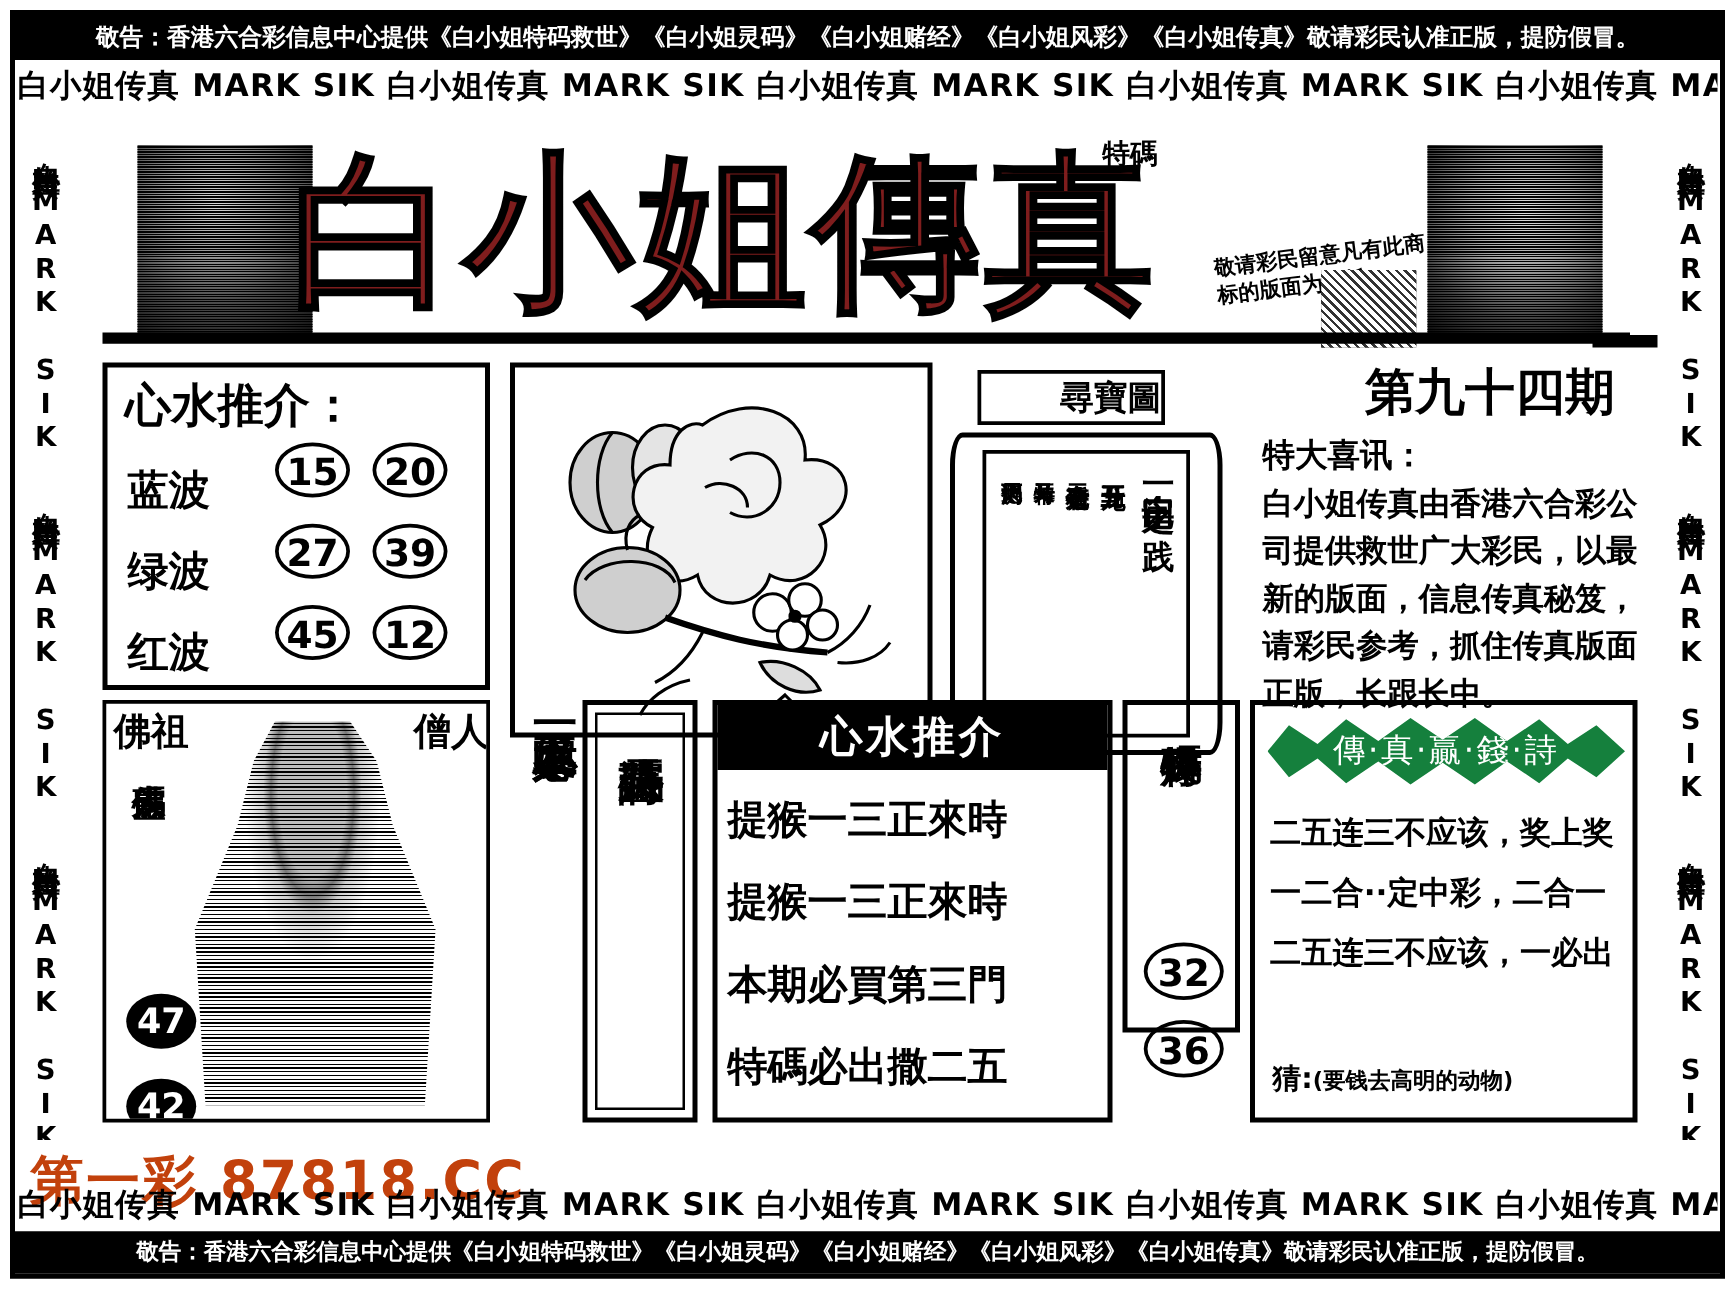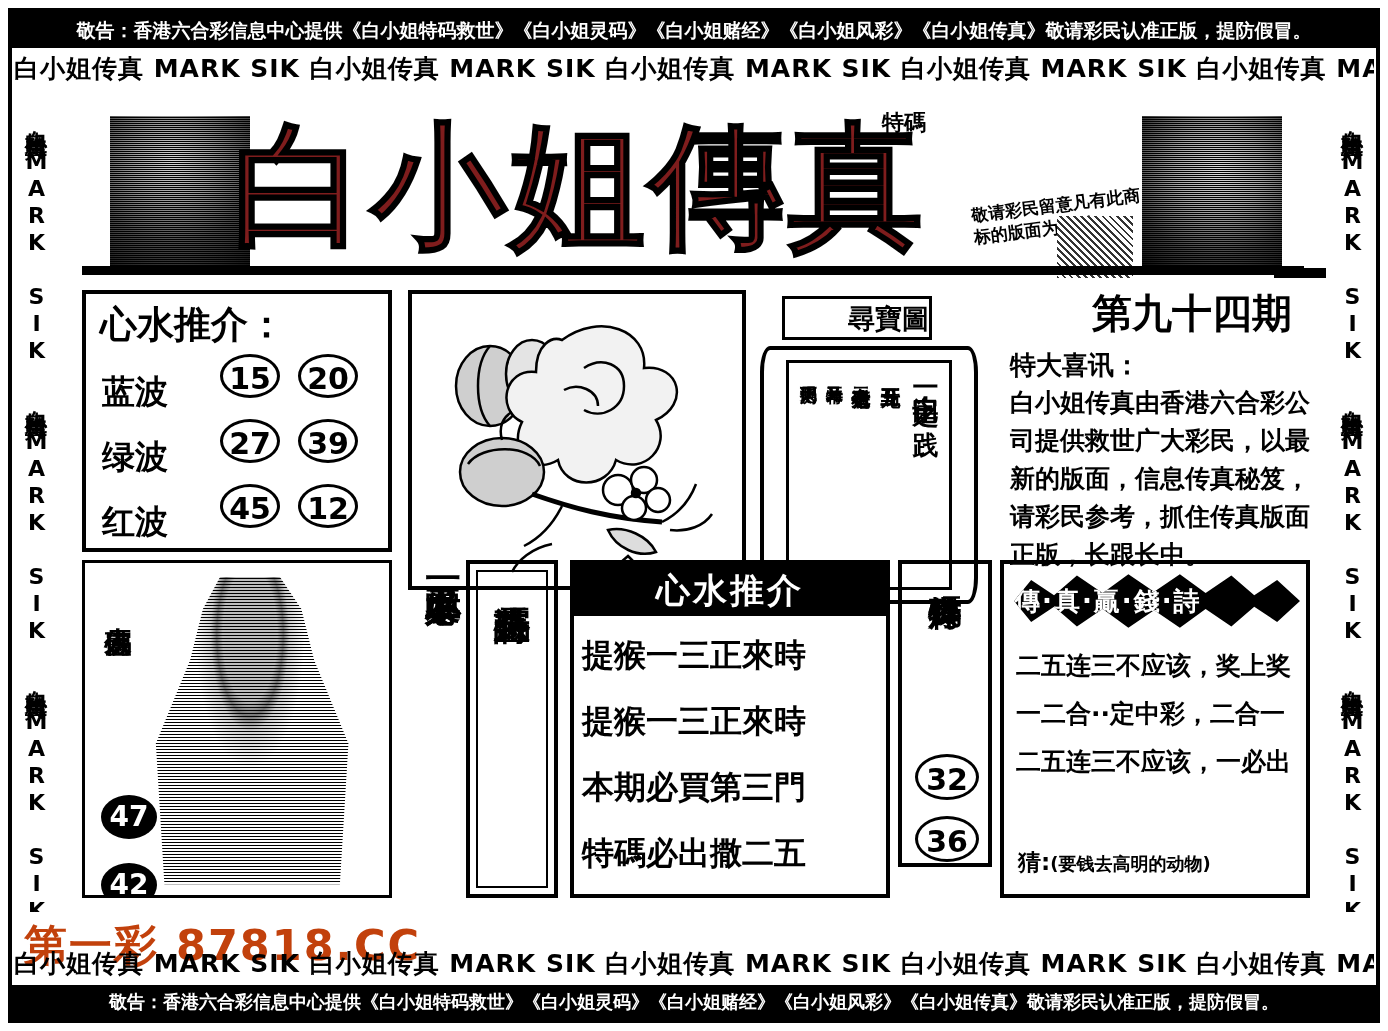--- a/index.html
+++ b/index.html
@@ -248,21 +248,21 @@
   .poem-body{
     position:absolute;left:8px;top:58px;width:300px;height:270px;
   }
   .poem-line{
     font-size:32px;font-weight:bold;line-height:66px;
     display:flex;justify-content:space-between;
     white-space:nowrap;
   }
   
   .temabox{
-    position:absolute;left:838px;top:452px;width:94px;height:307px;
+    position:absolute;left:838px;top:452px;width:94px;height:266px;
     border:4px solid #000;box-sizing:border-box;
   }
   .tema-vtitle{
     position:absolute;left:50%;transform:translateX(-50%);top:6px;
     font-size:33px;font-weight:bold;line-height:40px;
     writing-mode:vertical-rl;text-orientation:upright;height:176px;
   }
   .tema-ball{
     position:absolute;left:13px;width:64px;height:46px;border:3px solid #000;border-radius:50%;
     font-size:30px;font-weight:bold;text-align:center;line-height:46px;box-sizing:border-box;
@@ -270,22 +270,22 @@
   .tema-ball.t1{top:190px;}
   .tema-ball.t2{top:252px;}
 
   
   .winbox{
     position:absolute;left:940px;top:452px;width:310px;height:338px;
     border:4px solid #000;box-sizing:border-box;
   }
   .star-title{
     position:absolute;left:10px;top:8px;width:286px;height:58px;
-    background:#000000;color:#fff;font-size:26px;font-weight:bold;
-    line-height:58px;letter-spacing:2px;
+    background:#15803d;color:#fff;font-size:26px;font-weight:normal;
+    text-align:center;line-height:58px;letter-spacing:2px;
     clip-path:polygon(0% 50%,6% 14%,14% 40%,22% 6%,31% 36%,40% 4%,49% 34%,58% 4%,67% 36%,76% 6%,84% 40%,92% 14%,100% 50%,92% 86%,84% 60%,76% 94%,67% 64%,58% 96%,49% 66%,40% 96%,31% 64%,22% 94%,14% 60%,6% 86%);
   }
   .win-lines{
     position:absolute;left:12px;top:78px;width:288px;
   }
   .win-line{font-size:25px;font-weight:bold;line-height:48px;white-space:nowrap;}
   .guess{
     position:absolute;left:14px;bottom:16px;font-size:23px;font-weight:bold;white-space:nowrap;
   }
   .guess small{font-size:18px;}
@@ -392,20 +392,24 @@
       <div class="vtext scroll-c4">又马羊开特</div>
       <div class="vtext scroll-c4" style="right:130px">把码测天下</div>
     </div>
 
     <div class="announce">
       <div class="hd">特大喜讯：</div>
       <div class="bd">白小姐传真由香港六合彩公司提供救世广大彩民，以最新的版面，信息传真秘笈，请彩民参考，抓住传真版面正版，长跟长中。</div>
     </div>
 
     <div class="figbox">
+      <div class="fig-top">
+        <span>佛祖</span>
+        <span>僧人</span>
+      </div>
       <div class="monk"></div>
       <div class="fig-side">佛人靈碼</div>
       <div class="numball n1">47</div>
       <div class="numball n2">42</div>
     </div>
 
     <div class="phrase35">三五必发零一必中</div>
 
     <div class="baguabox">
       <div class="inner"></div>

